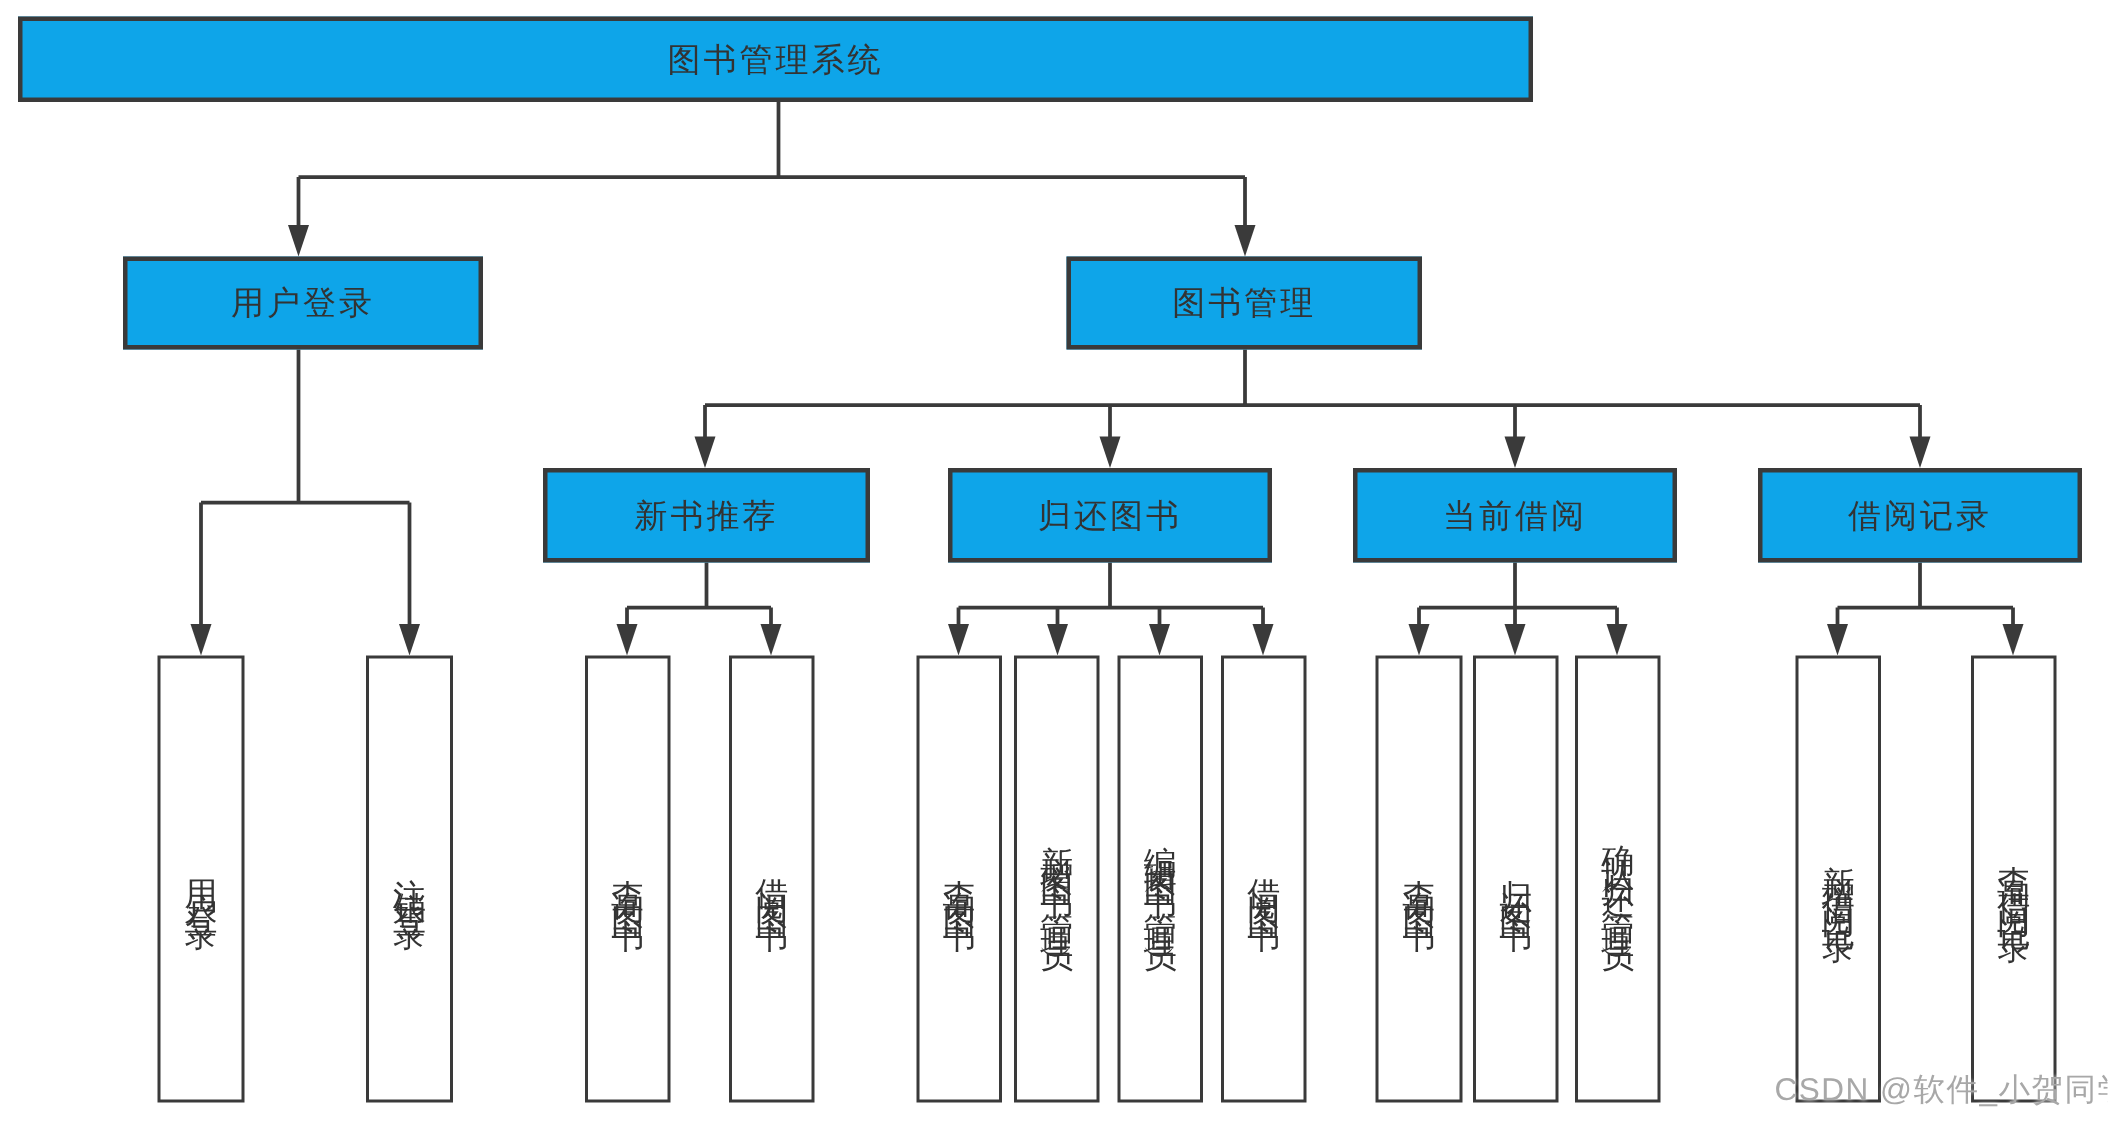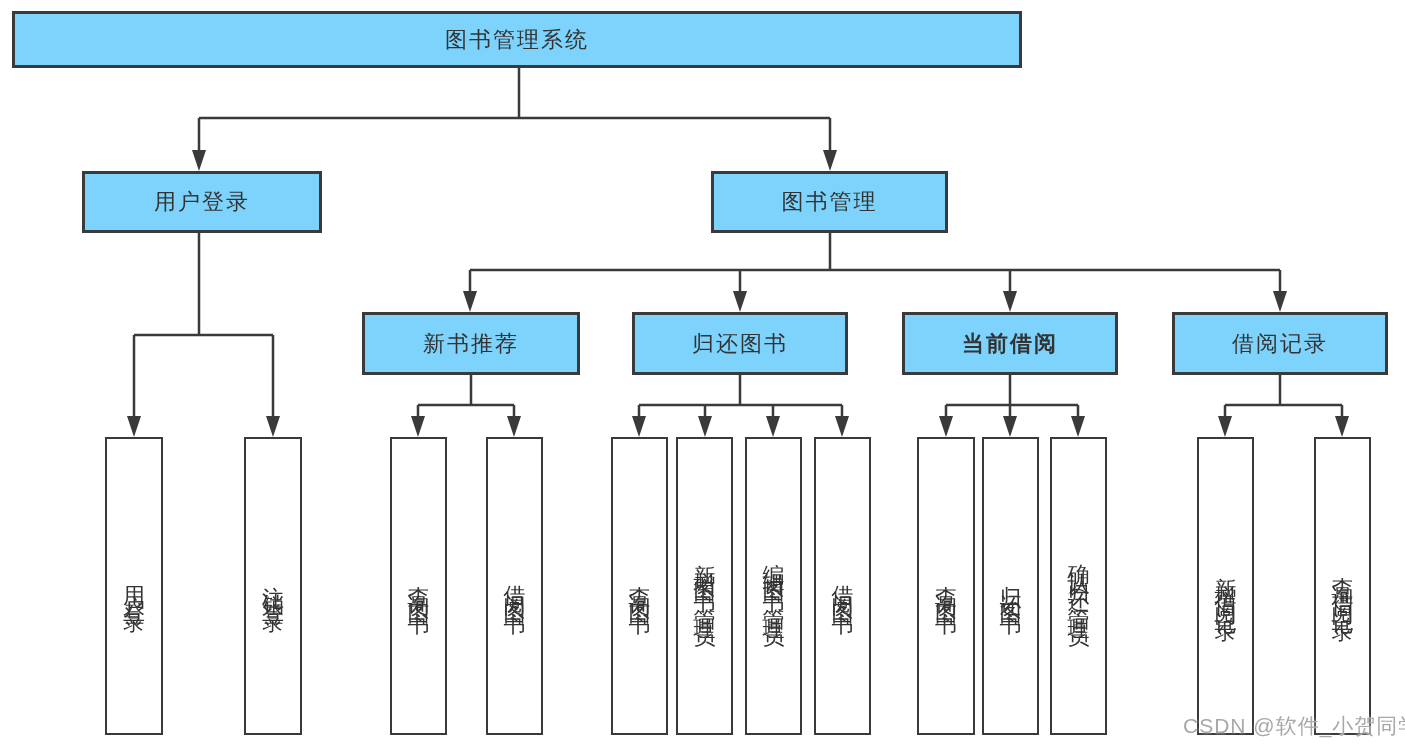--- a/index.html
+++ b/index.html
@@ -15,21 +15,21 @@
     overflow: hidden;
   }
   #connectors {
     position: absolute;
     left: 0; top: 0;
     width: 1405px; height: 747px;
   }
   .node {
     position: absolute;
     border: 3px solid #3a3a3a;
-    background: #7dd3fc;
+    background: #0ea5e9;
     display: flex;
     align-items: center;
     justify-content: center;
     box-sizing: border-box;
   }
   .node .lbl {
     font-size: 22px;
     color: #333333;
     letter-spacing: 2px;
     white-space: nowrap;
@@ -125,21 +125,21 @@
   <div class="node" style="left:362px; top:312px; width:218px; height:63px;">
     <span class="lbl">新书推荐</span>
   </div>
 
   <div class="node" style="left:711px; top:171px; width:237px; height:62px;">
     <span class="lbl">图书管理</span>
   </div>
   <div class="node" style="left:632px; top:312px; width:216px; height:63px;">
     <span class="lbl">归还图书</span>
   </div>
-  <div class="node" style="left:902px; top:312px; width:216px; height:63px;font-weight:bold;">
+  <div class="node" style="left:902px; top:312px; width:216px; height:63px;">
     <span class="lbl">当前借阅</span>
   </div>
   <div class="node" style="left:1172px; top:312px; width:216px; height:63px;">
     <span class="lbl">借阅记录</span>
   </div>
 
   <div class="vnode" style="left:105px; top:437px; width:58px; height:298px;">
     <span class="vlbl">用户登录</span>
   </div>
   <div class="vnode" style="left:244px; top:437px; width:58px; height:298px;">

